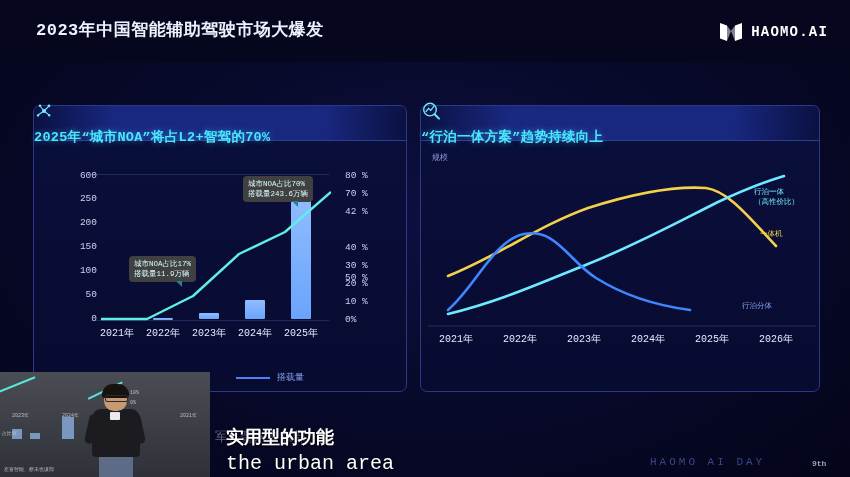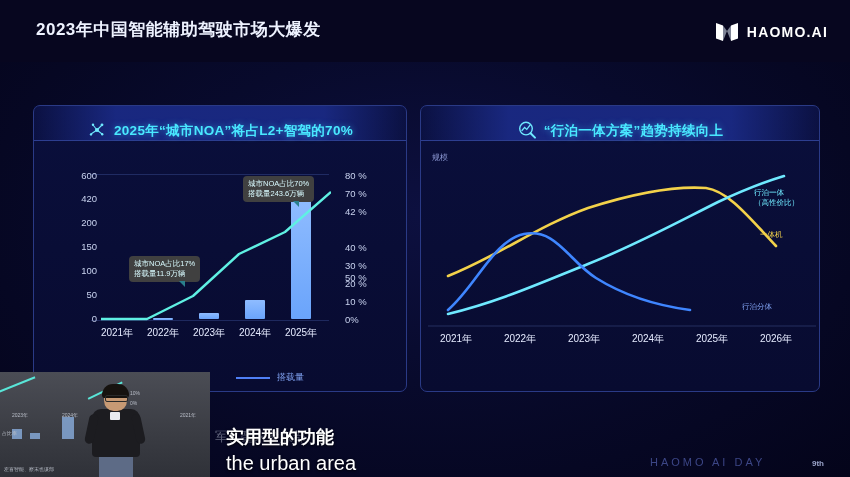--- a/index.html
+++ b/index.html
@@ -1,34 +1,34 @@
 <!DOCTYPE html>
 <html><head>
 <meta charset="utf-8">
 <style>
   html,body{margin:0;padding:0;background:#05031a;}
   body{width:850px;height:477px;overflow:hidden;position:relative;
        font-family:"Liberation Sans","DejaVu Sans",sans-serif;
        background:radial-gradient(ellipse at 50% 45%, #0d1040 0%, #080a2c 45%, #04041a 100%);}
-  .stage{position:absolute;inset:0;}
+  .stage{position:absolute;inset:0;font-family:Liberation Mono, monospace;}
 
   
   .topbar{position:absolute;left:0;top:0;width:850px;height:62px;background:#07061f;}
   .deck-title{position:absolute;left:36px;top:18px;font-size:17px;font-weight:bold;color:#eef2ff;letter-spacing:.5px;}
   .brand{position:absolute;right:22px;top:20px;display:flex;align-items:center;gap:8px;}
   .brand-mark{width:24px;height:24px;position:relative;}
   .brand-text{font-size:14px;font-weight:bold;color:#ffffff;letter-spacing:1.2px;}
 
   
   .panel{position:absolute;border:1px solid #2a3a86;border-radius:7px;background:linear-gradient(180deg,#0a0f3c 0%,#080b30 100%);}
   .panel-left{left:33px;top:105px;width:372px;height:285px;}
   .panel-right{left:420px;top:105px;width:398px;height:285px;}
   .panel-hd{position:absolute;left:0;top:0;right:0;height:34px;
             background:linear-gradient(90deg,rgba(18,28,102,.15) 0%,rgba(30,48,150,.75) 22%,rgba(30,48,150,.75) 78%,rgba(18,28,102,.15) 100%);
-            border-bottom:1px solid #2d3e90;display:flex;align-items:flex-end;justify-content:center;gap:7px;}
+            border-bottom:1px solid #2d3e90;display:flex;align-items:flex-start;justify-content:center;gap:7px;flex-direction:column;}
   .panel-hd-t{font-size:13.5px;font-weight:bold;color:#49e8ff;letter-spacing:.3px;text-shadow:0 0 6px rgba(60,200,255,.55);}
   .hd-icon{width:20px;height:20px;display:block;}
 
   
   .lc{position:absolute;left:45px;top:166px;width:348px;height:186px;}
   .lc-plot{position:absolute;left:46px;top:8px;width:238px;height:145px;border:1px solid rgba(90,120,210,.28);border-left:none;border-right:none;}
   .yl{position:absolute;right:296px;width:36px;text-align:right;font-size:9.5px;color:#c9d3ef;}
   .yr{position:absolute;left:300px;width:40px;text-align:left;font-size:9.5px;color:#c9d3ef;}
   .xl{position:absolute;top:160px;font-size:10px;color:#e6ebff;text-align:center;width:58px;}
   .bar{position:absolute;bottom:0;width:20px;background:linear-gradient(180deg,#8fbcff 0%,#6aa4fb 100%);border-radius:1px;}
@@ -114,21 +114,21 @@
         </svg>
       </span>
       <span class="panel-hd-t">2025年“城市NOA”将占L2+智驾的70%</span>
     </div>
   </div>
 
   <div class="lc">
     <div class="lc-plot"></div>
 
     <div class="yl" style="top:4px;">600</div>
-    <div class="yl" style="top:27px;">420</div>
+    <div class="yl" style="top:27px;">250</div>
     <div class="yl" style="top:51px;">200</div>
     <div class="yl" style="top:75px;">150</div>
     <div class="yl" style="top:99px;">100</div>
     <div class="yl" style="top:123px;">50</div>
     <div class="yl" style="top:147px;">0</div>
 
     <div class="yr" style="top:4px;">80 %</div>
     <div class="yr" style="top:22px;">70 %</div>
     <div class="yr" style="top:40px;">42 %</div>
     <div class="yr" style="top:58px;margin-top:48px;">50 %</div>

